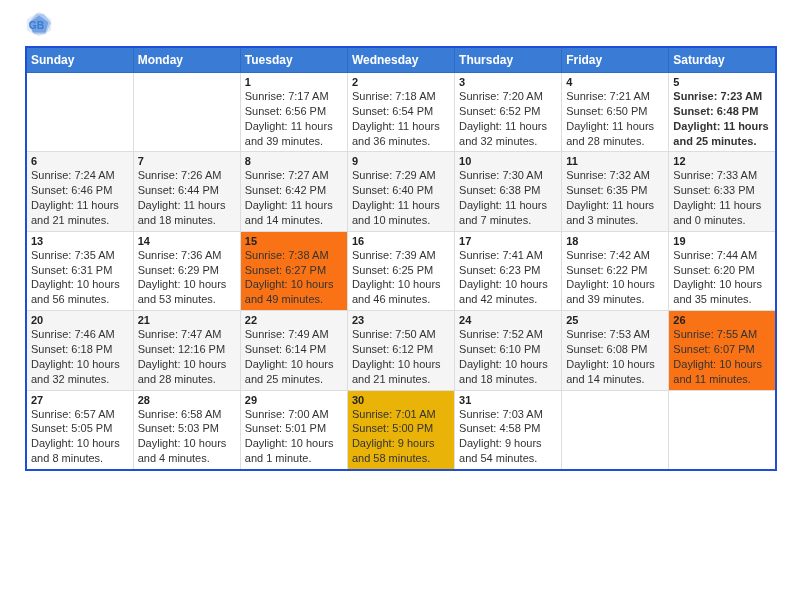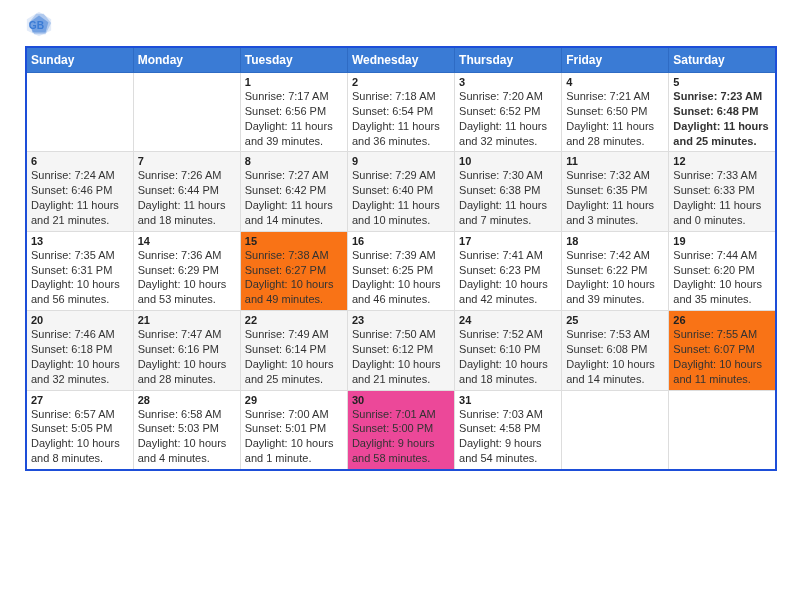--- a/index.html
+++ b/index.html
@@ -257,21 +257,21 @@
         <tr>
           <td style="background: rgb(245, 245, 245);">
             <span class="day-number">20</span>
             <div class="day-info" style="white-space: pre-line;">Sunrise: 7:46 AM
 Sunset: 6:18 PM
 Daylight: 10 hours and 32 minutes.</div>
           </td>
           <td style="background: rgb(245, 245, 245);">
             <span class="day-number">21</span>
             <div class="day-info" style="white-space: pre-line;">Sunrise: 7:47 AM
-Sunset: 6:16 PM
+Sunset: 12:16 PM
 Daylight: 10 hours and 28 minutes.</div>
           </td>
           <td style="background: rgb(245, 245, 245);">
             <span class="day-number">22</span>
             <div class="day-info" style="white-space: pre-line;">Sunrise: 7:49 AM
 Sunset: 6:14 PM
 Daylight: 10 hours and 25 minutes.</div>
           </td>
           <td style="background: rgb(245, 245, 245);">
             <span class="day-number">23</span>
@@ -310,21 +310,21 @@
             <div class="day-info" style="white-space: pre-line;">Sunrise: 6:58 AM
 Sunset: 5:03 PM
 Daylight: 10 hours and 4 minutes.</div>
           </td>
           <td style="background: rgb(255, 255, 255);">
             <span class="day-number">29</span>
             <div class="day-info" style="white-space: pre-line;">Sunrise: 7:00 AM
 Sunset: 5:01 PM
 Daylight: 10 hours and 1 minute.</div>
           </td>
-          <td style="background: #ec4899;">
+          <td style="background: #eab308;">
             <span class="day-number">30</span>
             <div class="day-info" style="white-space: pre-line;">Sunrise: 7:01 AM
 Sunset: 5:00 PM
 Daylight: 9 hours and 58 minutes.</div>
           </td>
           <td style="background: rgb(255, 255, 255);">
             <span class="day-number">31</span>
             <div class="day-info" style="white-space: pre-line;">Sunrise: 7:03 AM
 Sunset: 4:58 PM
 Daylight: 9 hours and 54 minutes.</div>

